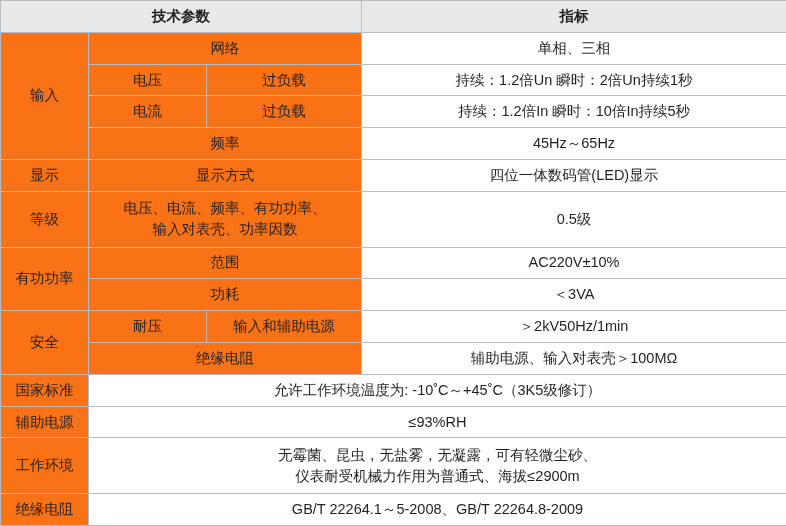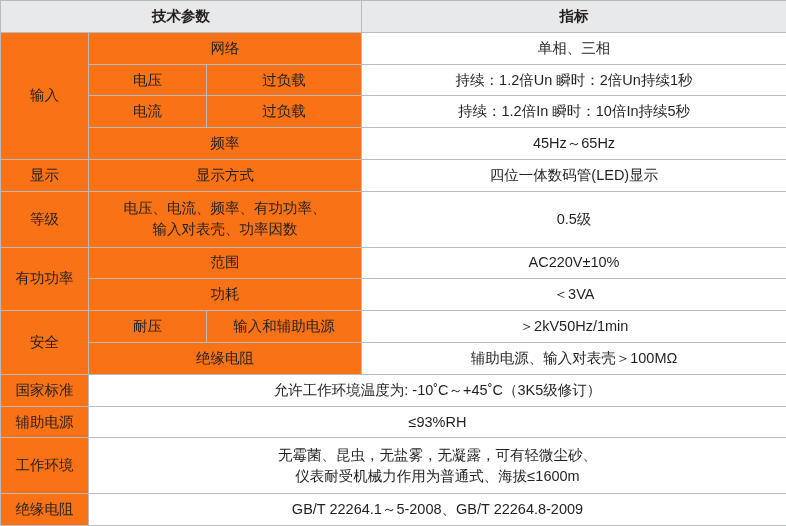--- a/index.html
+++ b/index.html
@@ -130,21 +130,21 @@
 
     <tr>
       <td class="shade">辅助电源</td>
       <td class="plain" colspan="3">≤93%RH</td>
     </tr>
 
     <tr>
       <td class="shade">工作环境</td>
       <td class="plain" colspan="3">
         <span class="twoline">无霉菌、昆虫，无盐雾，无凝露，可有轻微尘砂、</span>
-        <span class="twoline">仪表耐受机械力作用为普通式、海拔≤1600m</span>
+        <span class="twoline">仪表耐受机械力作用为普通式、海拔≤2900m</span>
       </td>
     </tr>
 
     <tr>
       <td class="shade">绝缘电阻</td>
       <td class="plain" colspan="3">GB/T 22264.1～5-2008、GB/T 22264.8-2009</td>
     </tr>
   </tbody>
 </table>
 

